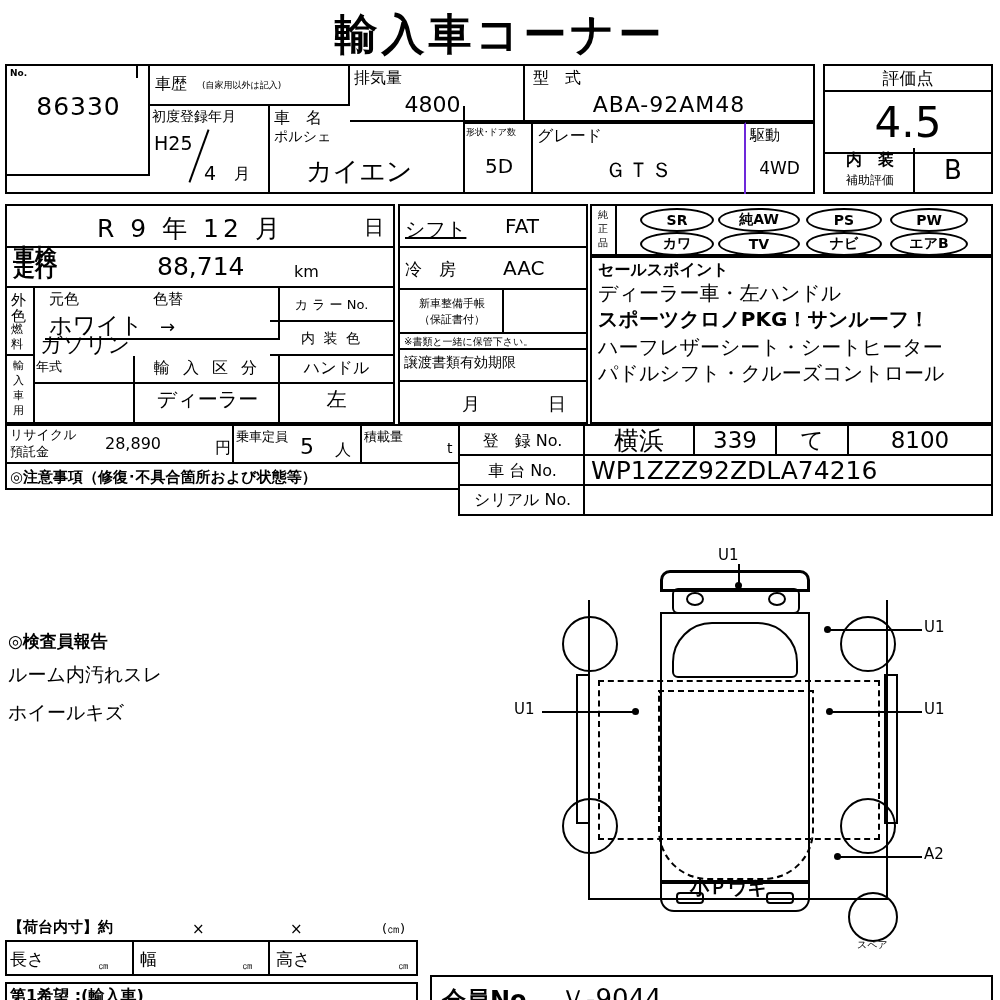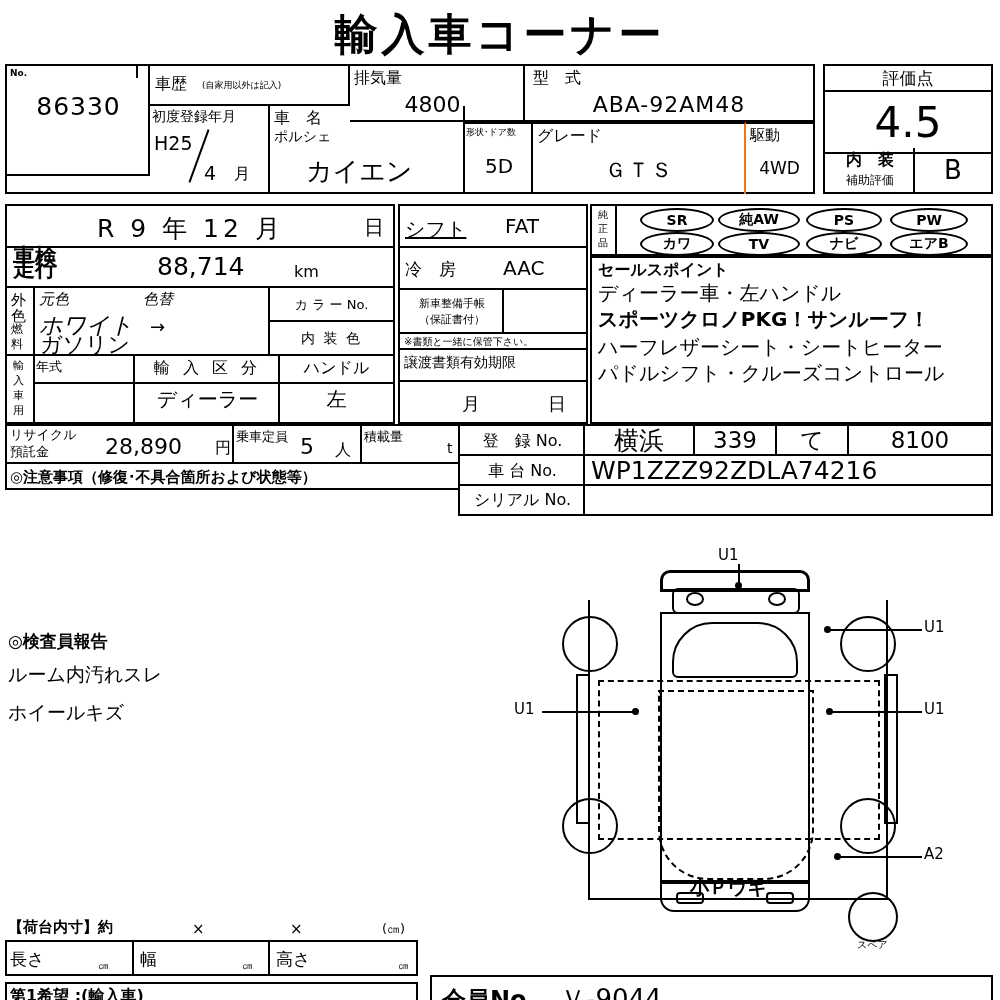--- a/index.html
+++ b/index.html
@@ -81,21 +81,21 @@
     <div class="abs" style="left:4px;top:2px;font-size:16px;">車　名</div>
     <div class="abs" style="left:4px;top:22px;font-size:14px;">ポルシェ</div>
     <div class="abs" style="left:36px;top:48px;font-size:26px;">カイエン</div>
   </div>
 
   <div class="abs" style="left:465px;top:122px;width:68px;height:72px;border-right:2px solid #000;border-top:2px solid #000;">
     <div class="abs xs" style="left:1px;top:2px;">形状･ドア数</div>
     <div class="abs" style="left:0;top:30px;width:68px;text-align:center;font-size:20px;">5D</div>
   </div>
 
-  <div class="abs" style="left:533px;top:122px;width:213px;height:72px;border-right:2px solid #f97316;border-top:2px solid #000;">
+  <div class="abs" style="left:533px;top:122px;width:213px;height:72px;border-right:2px solid #6d28d9;border-top:2px solid #000;">
     <div class="abs" style="left:4px;top:2px;font-size:16px;">グレード</div>
     <div class="abs" style="left:0;top:32px;width:213px;text-align:center;font-size:21px;letter-spacing:2px;">ＧＴＳ</div>
   </div>
 
   <div class="abs" style="left:746px;top:122px;width:67px;height:72px;border-top:2px solid #000;">
     <div class="abs" style="left:4px;top:2px;font-size:15px;">駆動</div>
     <div class="abs" style="left:0;top:34px;width:67px;text-align:center;font-size:17px;">4WD</div>
   </div>
 
   <div class="bx" style="left:823px;top:64px;width:170px;height:130px;"></div>
@@ -118,21 +118,21 @@
   <div class="abs" style="left:7px;top:248px;width:386px;height:40px;border-bottom:2px solid #000;">
     <div class="abs" style="left:6px;top:6px;font-size:22px;font-weight:bold;">走行</div>
     <div class="abs" style="left:150px;top:4px;font-size:25px;">88,714</div>
     <div class="abs" style="left:287px;top:14px;font-size:16px;">km</div>
   </div>
 
   <div class="abs" style="left:7px;top:288px;width:28px;height:68px;border-right:2px solid #000;border-bottom:2px solid #000;">
     <div class="abs" style="left:4px;top:4px;font-size:15px;line-height:16px;width:20px;">外<br>色</div>
   </div>
 
-  <div class="abs" style="left:35px;top:288px;width:235px;height:68px;border-right:2px solid #000;border-bottom:2px solid #000;font-style:italic;">
+  <div class="abs" style="left:45px;top:288px;width:235px;height:52px;border-right:2px solid #000;border-bottom:2px solid #000;">
     <div class="abs" style="left:4px;top:2px;font-size:15px;">元色</div>
     <div class="abs" style="left:108px;top:2px;font-size:15px;">色替</div>
     <div class="abs" style="left:4px;top:22px;font-size:23px;">ホワイト</div>
     <div class="abs" style="left:115px;top:28px;font-size:18px;">→</div>
   </div>
 
   <div class="abs" style="left:270px;top:288px;width:123px;height:34px;border-bottom:2px solid #000;">
     <div class="abs" style="left:0;top:8px;width:123px;text-align:center;font-size:13px;">カ ラ ー  No.</div>
   </div>
 
@@ -157,21 +157,21 @@
     <div class="abs" style="left:0;top:30px;width:145px;text-align:center;font-size:20px;">ディーラー</div>
   </div>
   <div class="abs" style="left:280px;top:356px;width:113px;height:66px;">
     <div class="abs" style="left:0;top:2px;width:113px;text-align:center;font-size:16px;">ハンドル</div>
     <div class="abs" style="left:0;top:30px;width:113px;text-align:center;font-size:20px;">左</div>
   </div>
   <div class="hline" style="left:35px;top:382px;width:358px;"></div>
 
   <div class="bx" style="left:5px;top:424px;width:455px;height:40px;"></div>
   <div class="abs" style="left:10px;top:426px;font-size:13px;line-height:17px;">リサイクル<br>預託金</div>
-  <div class="abs" style="left:105px;top:434px;font-size:22px;">28,890</div>
+  <div class="abs" style="left:105px;top:434px;font-size:16px;">28,890</div>
   <div class="abs" style="left:215px;top:438px;font-size:16px;">円</div>
   <div class="vline" style="left:232px;top:426px;height:36px;"></div>
   <div class="abs" style="left:236px;top:428px;font-size:13px;">乗車定員</div>
   <div class="abs" style="left:300px;top:434px;font-size:22px;">5</div>
   <div class="abs" style="left:335px;top:440px;font-size:16px;">人</div>
   <div class="vline" style="left:360px;top:426px;height:36px;"></div>
   <div class="abs" style="left:364px;top:428px;font-size:13px;">積載量</div>
   <div class="abs" style="left:447px;top:440px;font-size:14px;">t</div>
 
   <div class="bx" style="left:5px;top:464px;width:455px;height:26px;border-top:none;"></div>

